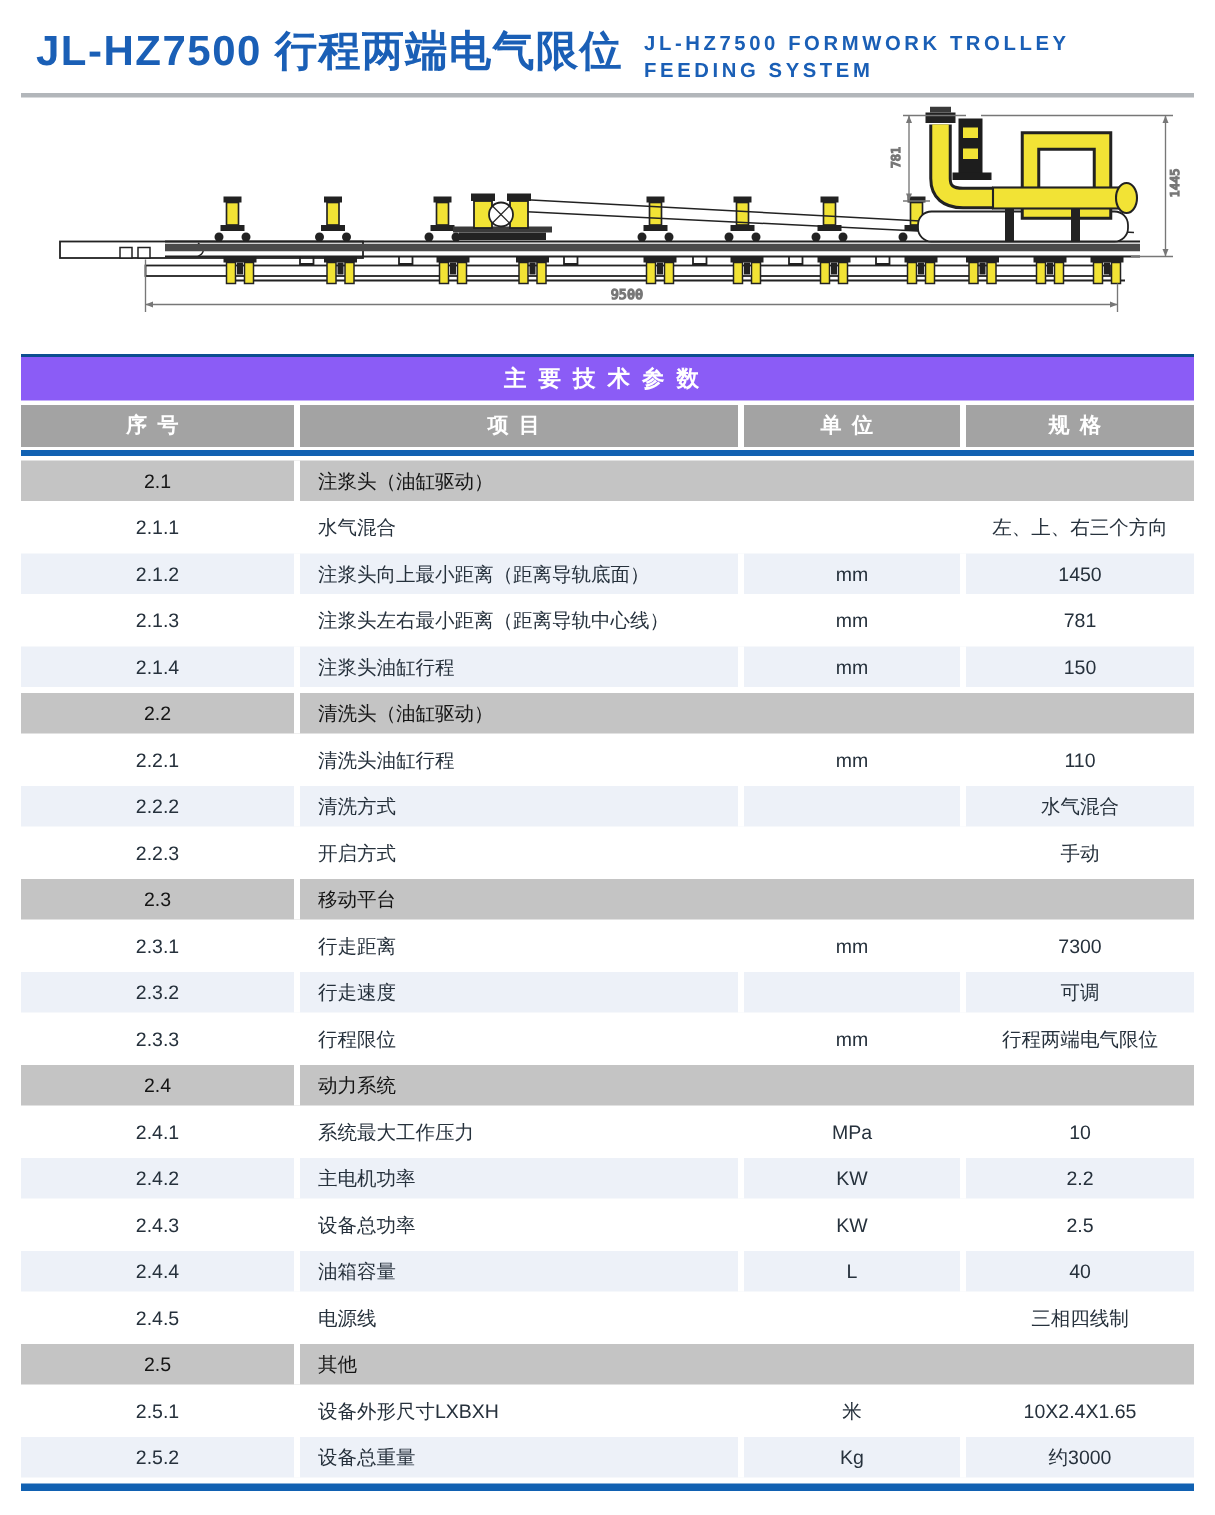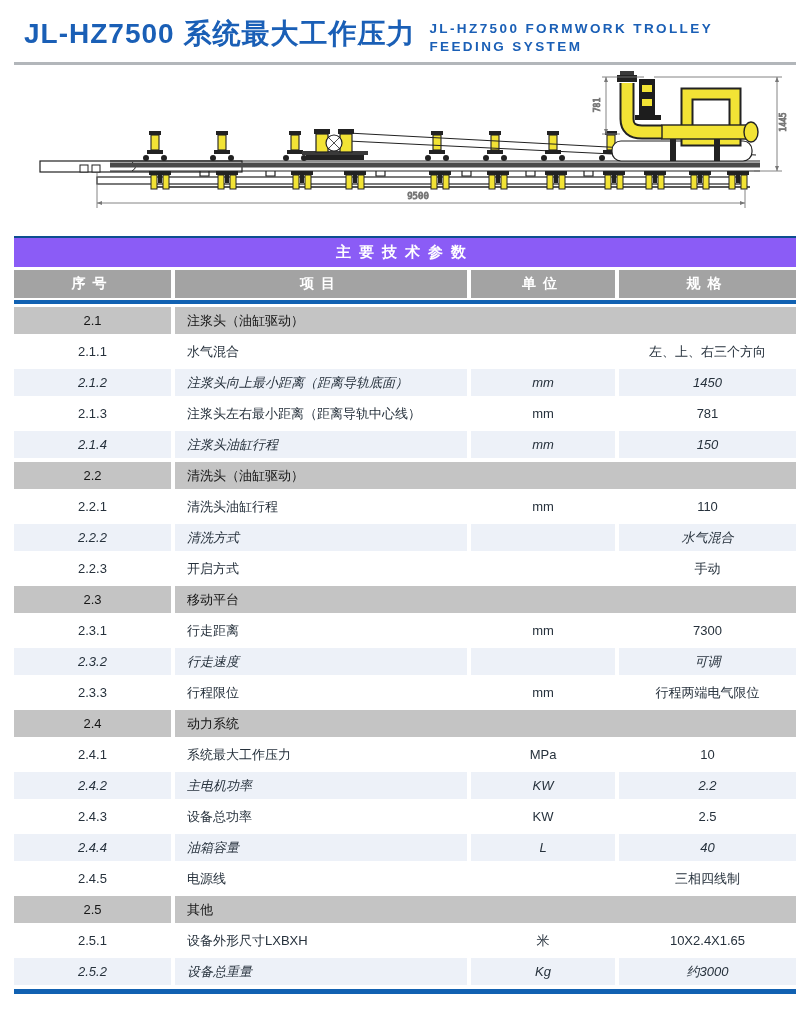--- a/index.html
+++ b/index.html
@@ -37,42 +37,42 @@
     margin-bottom:3px;
   }
   .thead{display:flex;height:28px;background:#a3a3a3;margin-bottom:2px;}
   .thead .c{
     display:flex;align-items:center;justify-content:center;
     color:#fff;font-size:14px;font-weight:bold;letter-spacing:7px;
   }
   .tdivider{height:4px;background:#1161b2;margin-bottom:3px;}
 
   .c{box-sizing:border-box;}
-  .c1{width:161px;border-right:4px solid #fff;}
+  .c1{width:186px;border-right:4px solid #fff;}
   .c2{width:296px;border-right:4px solid #fff;}
   .c3{width:148px;border-right:4px solid #fff;}
   .c4{flex:1;}
   .cspan{flex:1;}
 
   .trow{display:flex;height:27px;margin-bottom:4px;font-size:13px;}
   .trow .c{display:flex;align-items:center;justify-content:center;color:#26313c;}
   .trow .c2,.trow .cspan{justify-content:flex-start;padding-left:12px;}
   .trow.section{background:#c4c4c4;}
   .trow.section .c{color:#151515;}
   .trow.section .c1{border-right:4px solid #fff;}
-  .trow.alt{background:#edf1f8;font-style:italic;}
+  .trow.alt{background:#edf1f8;}
   .tbottom{height:5px;background:#1161b2;margin-top:1px;}
 </style>
 </head>
 <body>
 
 <div class="page">
 
   <div class="hdr">
-    <div class="title-cn">JL-HZ7500 系统最大工作压力</div>
+    <div class="title-cn">JL-HZ7500 行程两端电气限位</div>
     <div class="title-en">
       <div>JL-HZ7500 FORMWORK TROLLEY</div>
       <div>FEEDING SYSTEM</div>
     </div>
   </div>
   <div class="title-rule"></div>
 
   <div class="drawing-wrap">
     <svg width="782" height="158" viewBox="0 0 782 158">
 

